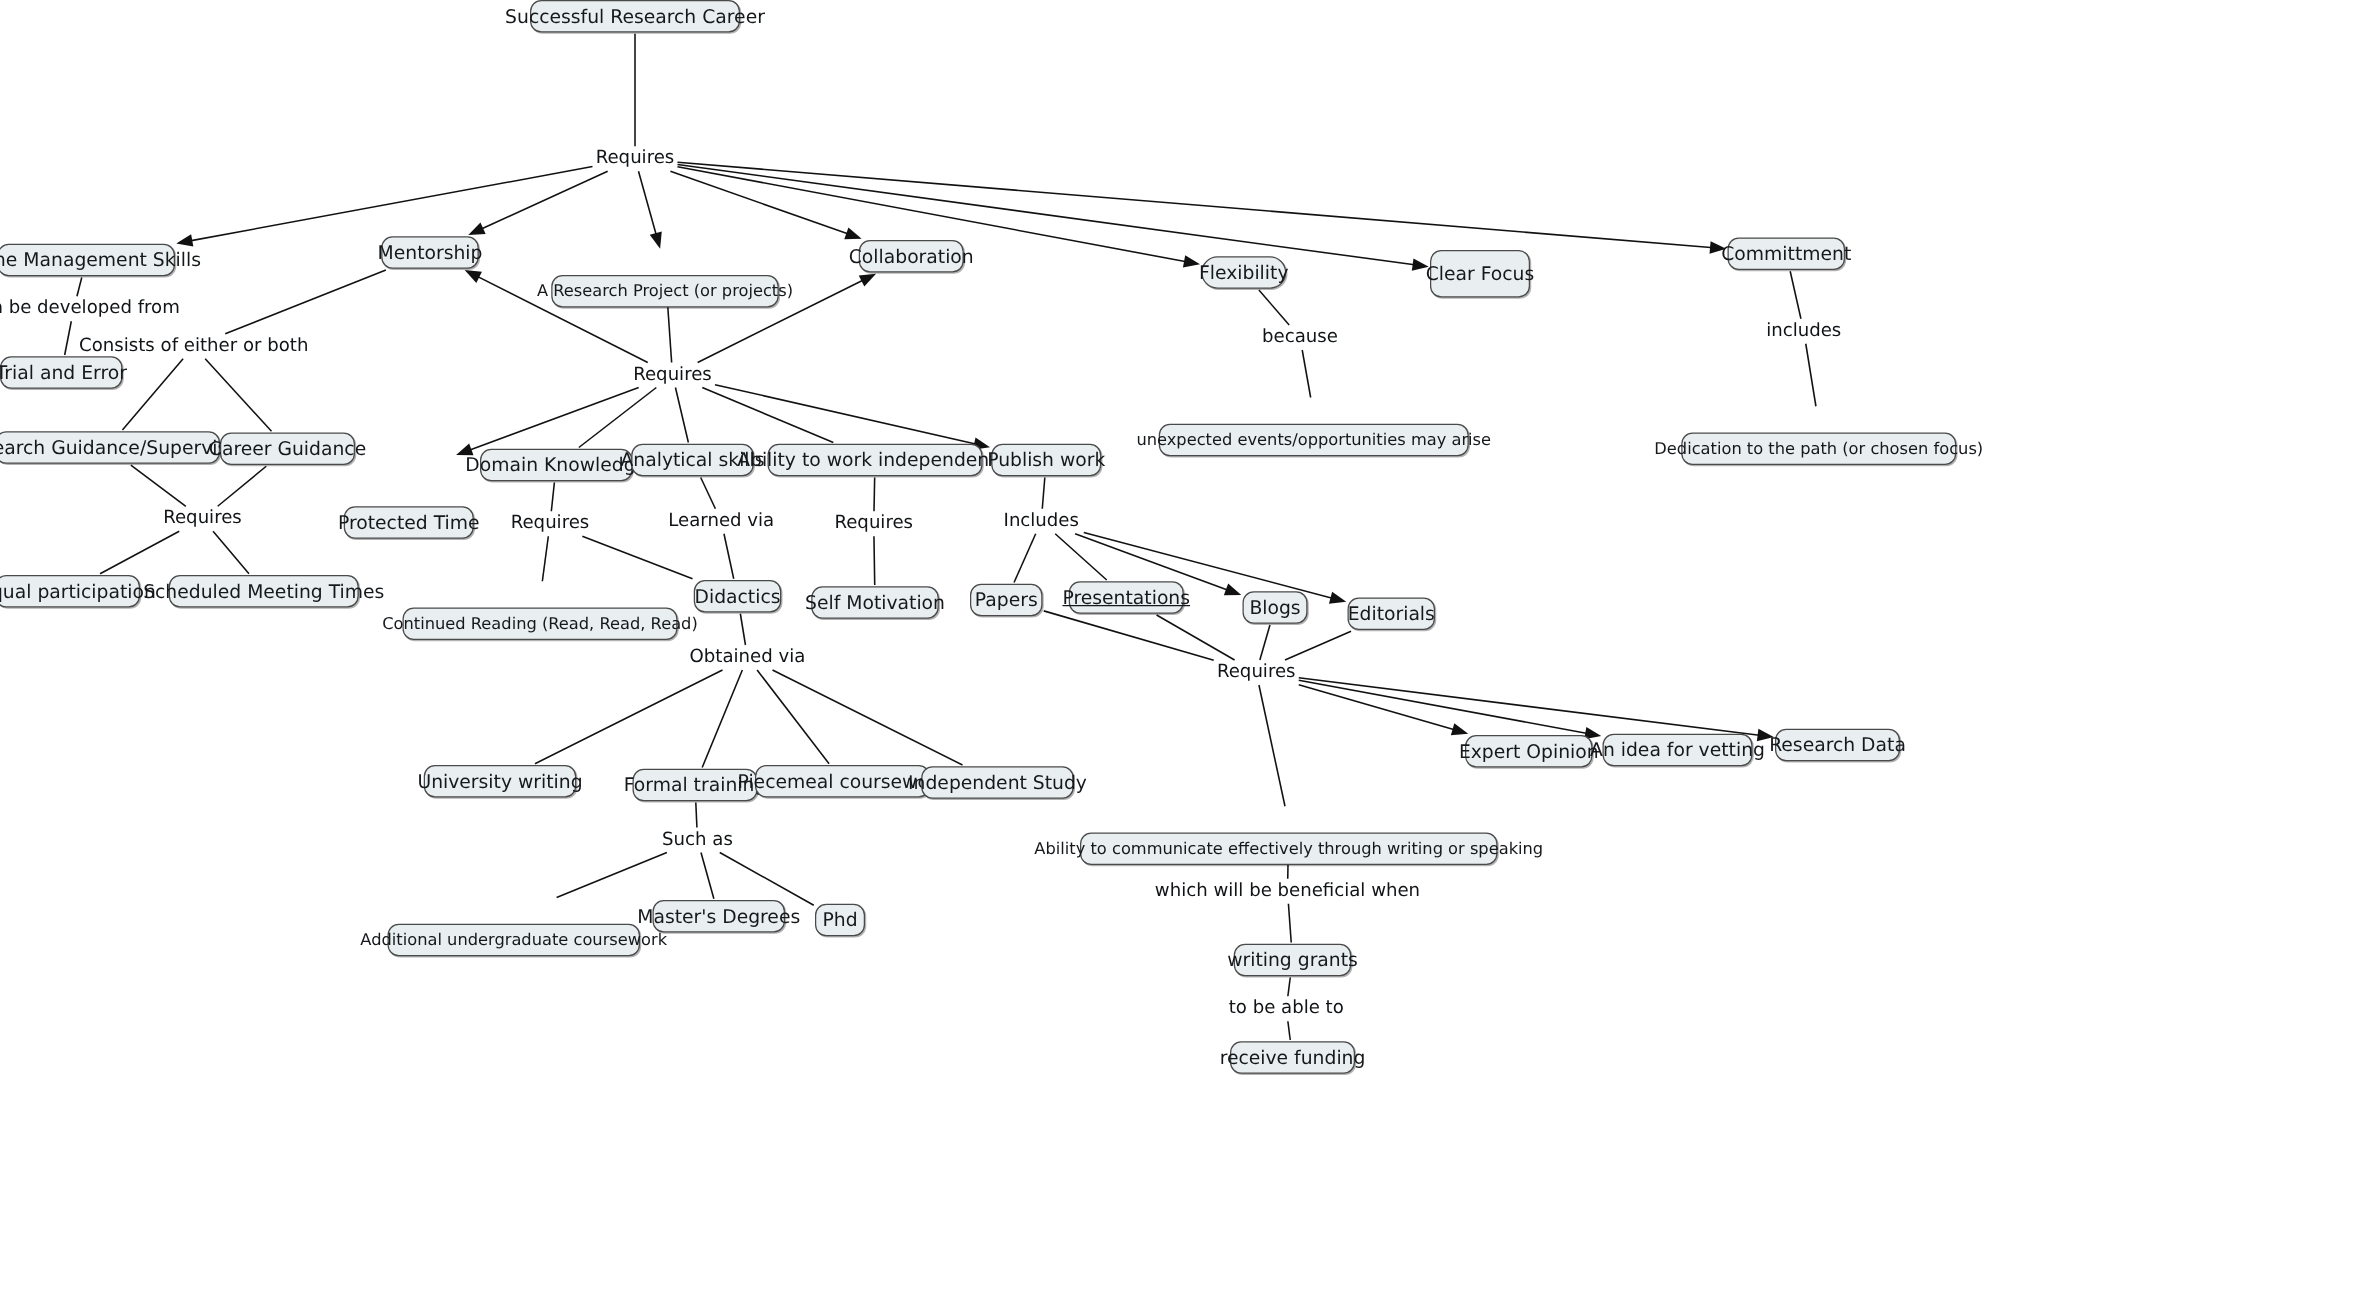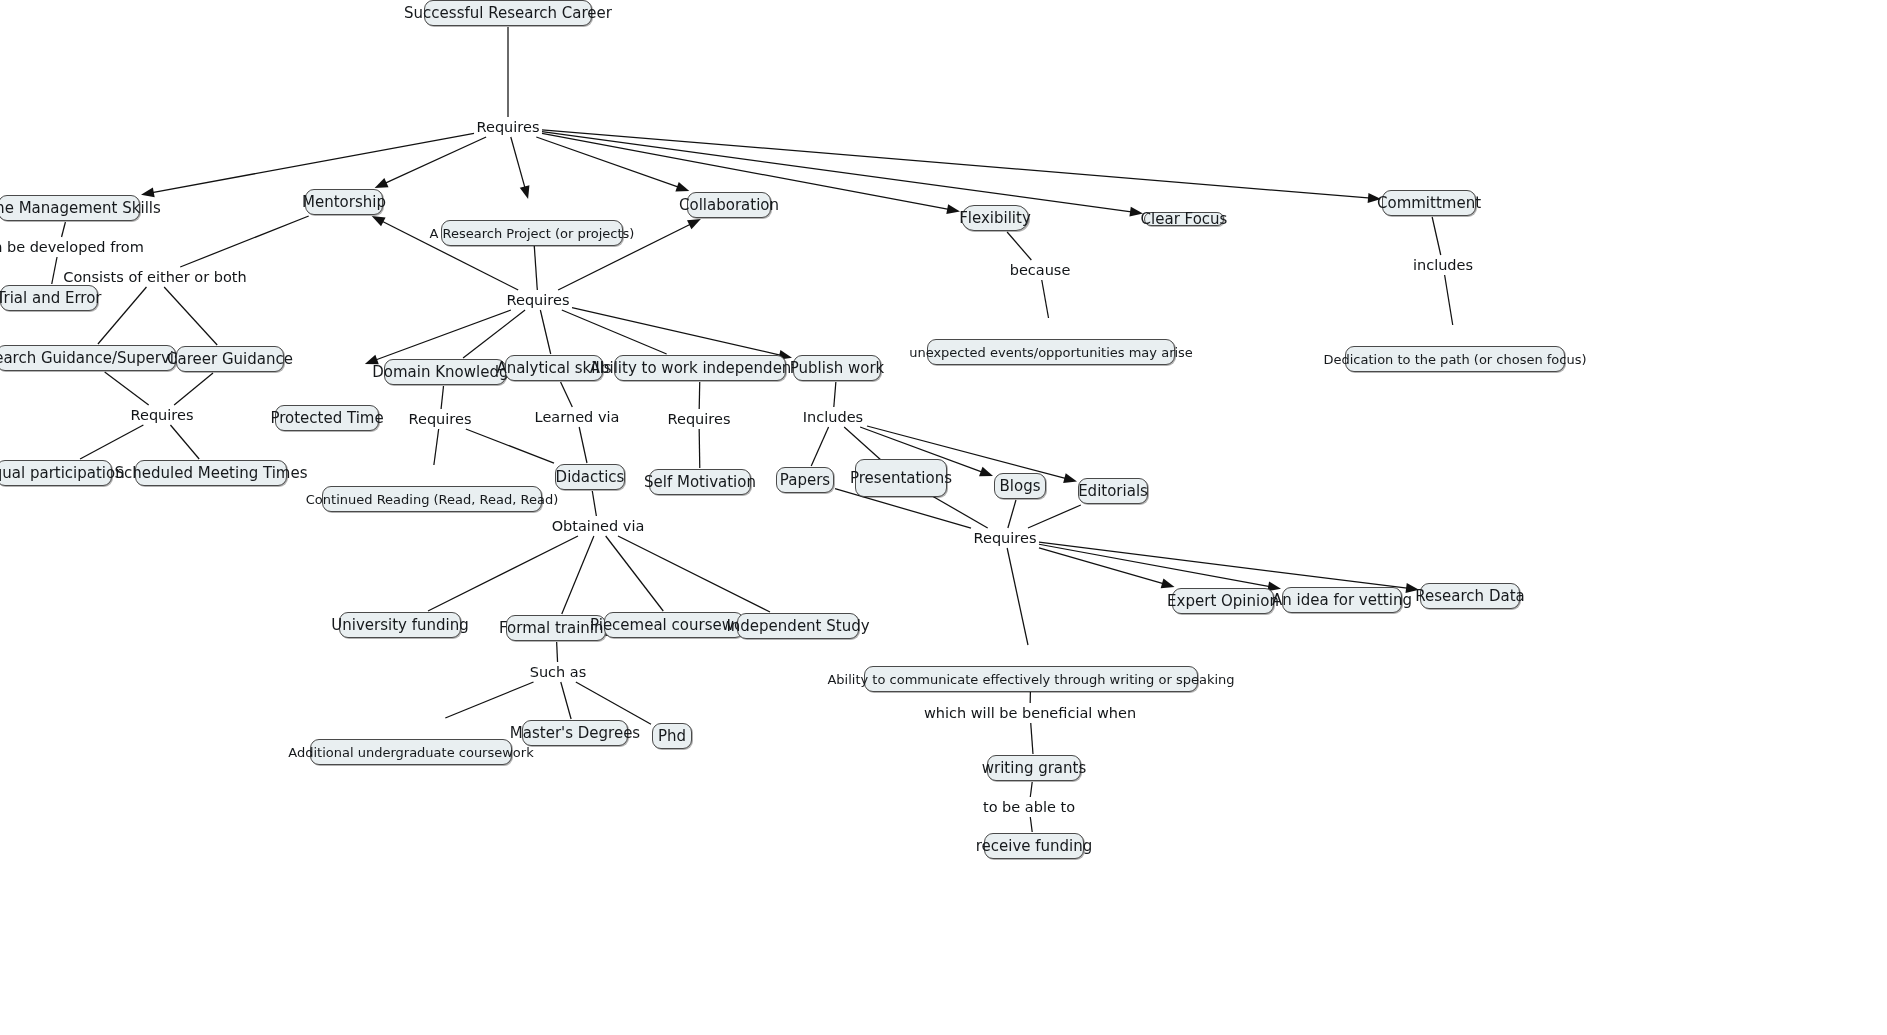--- a/index.html
+++ b/index.html
@@ -277,21 +277,21 @@
       </div>
       <div class="cm-node small-text" style="left: 532px; top: 213px; width: 182px; height: 26px;">
         <span>A Research Project (or projects)</span>
       </div>
       <div class="cm-node" style="left: 729px; top: 205px; width: 84px; height: 26px;">
         <span>Collaboration</span>
       </div>
       <div class="cm-node" style="left: 995px; top: 218px; width: 68px; height: 26px; border-radius: 13px;">
         <span>Flexibility</span>
       </div>
-      <div class="cm-node" style="left: 1184px; top: 219px; width: 80px; height: 14px;">
+      <div class="cm-node" style="left: 1184px; top: 219px; width: 80px; height: 38px;">
         <span>Clear Focus</span>
       </div>
       <div class="cm-node" style="left: 1429px; top: 203px; width: 94px; height: 26px; text-align: right;">
         <span>Committment</span>
       </div>
       <div class="cm-node" style="left: 49px; top: 298px; width: 98px; height: 26px;">
         <span>Trial and Error</span>
       </div>
       <div class="cm-node small-text" style="left: 1051px; top: 332px; width: 248px; height: 26px;">
         <span>unexpected events/opportunities may arise</span>
@@ -331,40 +331,40 @@
       </div>
       <div class="cm-node" style="left: 590px; top: 477px; width: 70px; height: 26px;">
         <span>Didactics</span>
       </div>
       <div class="cm-node" style="left: 700px; top: 482px; width: 102px; height: 26px;">
         <span>Self Motivation</span>
       </div>
       <div class="cm-node" style="left: 805px; top: 480px; width: 58px; height: 26px;">
         <span>Papers</span>
       </div>
-      <div class="cm-node" style="left: 901px; top: 478px; width: 92px; height: 38px;">
+      <div class="cm-node" style="left: 901px; top: 478px; width: 92px; height: 26px; text-decoration: underline;">
         <span>Presentations</span>
       </div>
       <div class="cm-node" style="left: 1020px; top: 486px; width: 52px; height: 26px;">
         <span>Blogs</span>
       </div>
       <div class="cm-node" style="left: 1113px; top: 491px; width: 70px; height: 26px;">
         <span>Editorials</span>
       </div>
       <div class="cm-node" style="left: 1223px; top: 601px; width: 102px; height: 26px;">
         <span>Expert Opinion</span>
       </div>
       <div class="cm-node" style="left: 1342px; top: 600px; width: 120px; height: 26px;">
         <span>An idea for vetting</span>
       </div>
       <div class="cm-node" style="left: 1470px; top: 596px; width: 100px; height: 26px;">
         <span>Research Data</span>
       </div>
       <div class="cm-node" style="left: 400px; top: 625px; width: 122px; height: 26px;">
-        <span>University funding</span>
+        <span>University writing</span>
       </div>
       <div class="cm-node" style="left: 556px; top: 628px; width: 100px; height: 26px;">
         <span>Formal training</span>
       </div>
       <div class="cm-node" style="left: 674px; top: 625px; width: 140px; height: 26px;">
         <span>Piecemeal coursework</span>
       </div>
       <div class="cm-node" style="left: 798px; top: 626px; width: 122px; height: 26px;">
         <span>Independent Study</span>
       </div>

